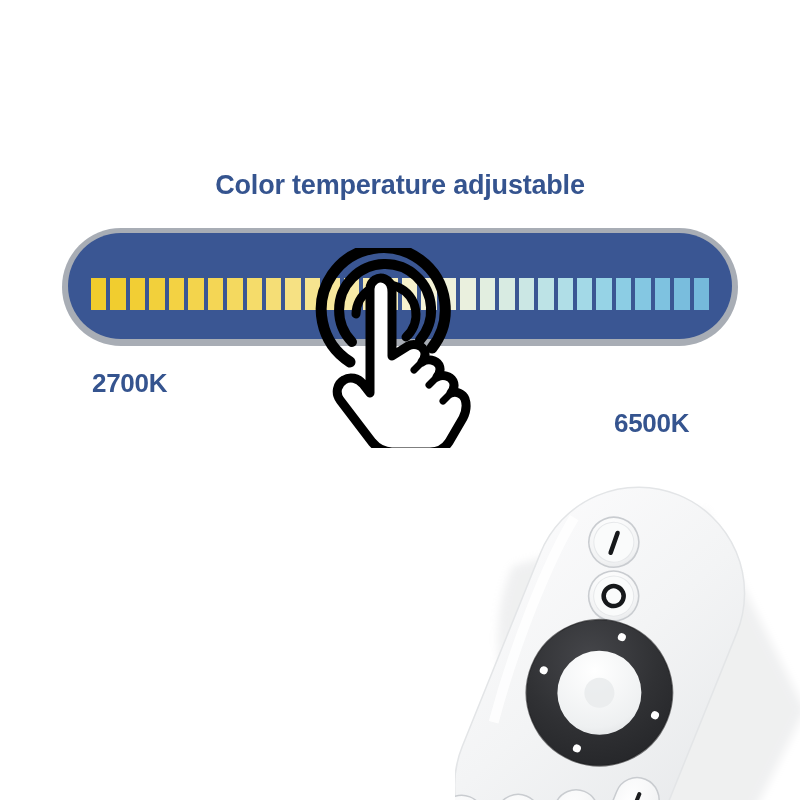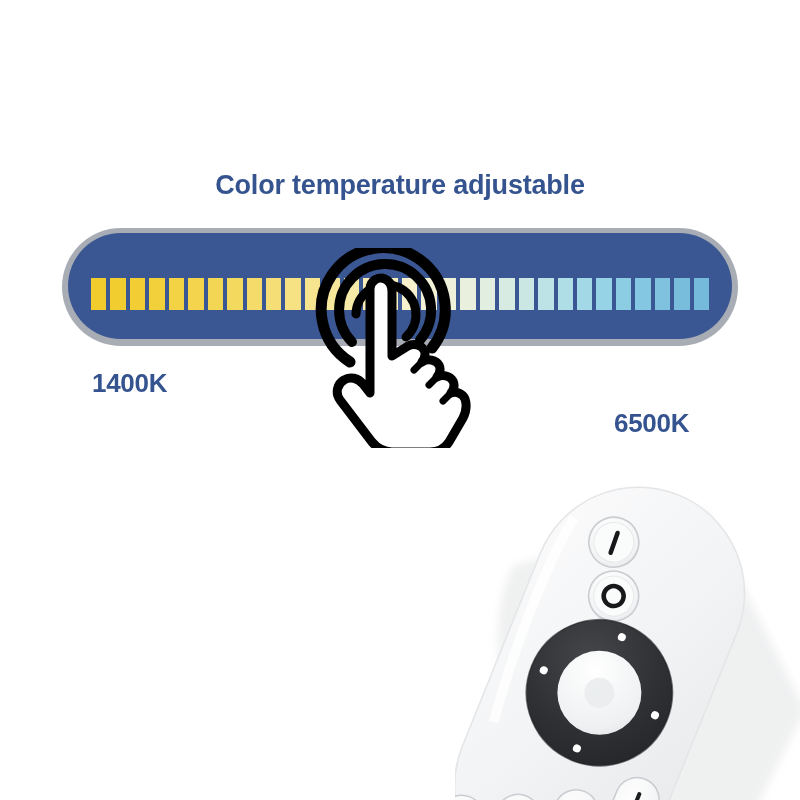--- a/index.html
+++ b/index.html
@@ -157,21 +157,21 @@
             <div class="seg" style="background: rgb(140, 205, 228);"></div>
             <div class="seg" style="background: rgb(132, 199, 226);"></div>
             <div class="seg" style="background: rgb(126, 194, 224);"></div>
             <div class="seg" style="background: rgb(121, 189, 221);"></div>
             <div class="seg" style="background: rgb(117, 185, 219);"></div>
           </div>
       </div>
     </div>
   </div>
 
-  <div class="k-label" id="k-low" style="color: rgb(53, 84, 143);">1400K</div>
+  <div class="k-label" id="k-low" style="color: rgb(53, 84, 143);">2700K</div>
   <div class="k-label" id="k-high" style="color: rgb(53, 84, 143);">6500K</div>
 
   <div id="touch-cursor">
     <svg width="175" height="200" viewBox="0 0 175 200">
 
       <g fill="none" stroke="#000000" stroke-linecap="round">
         <path d="M 96 89 A 30 30 0 1 0 46 66" stroke-width="9"></path>
         <path d="M 110 92 A 46 46 0 1 0 42 94" stroke-width="10"></path>
         <path d="M 122 100 A 62 62 0 1 0 40 114" stroke-width="11"></path>
       </g>

